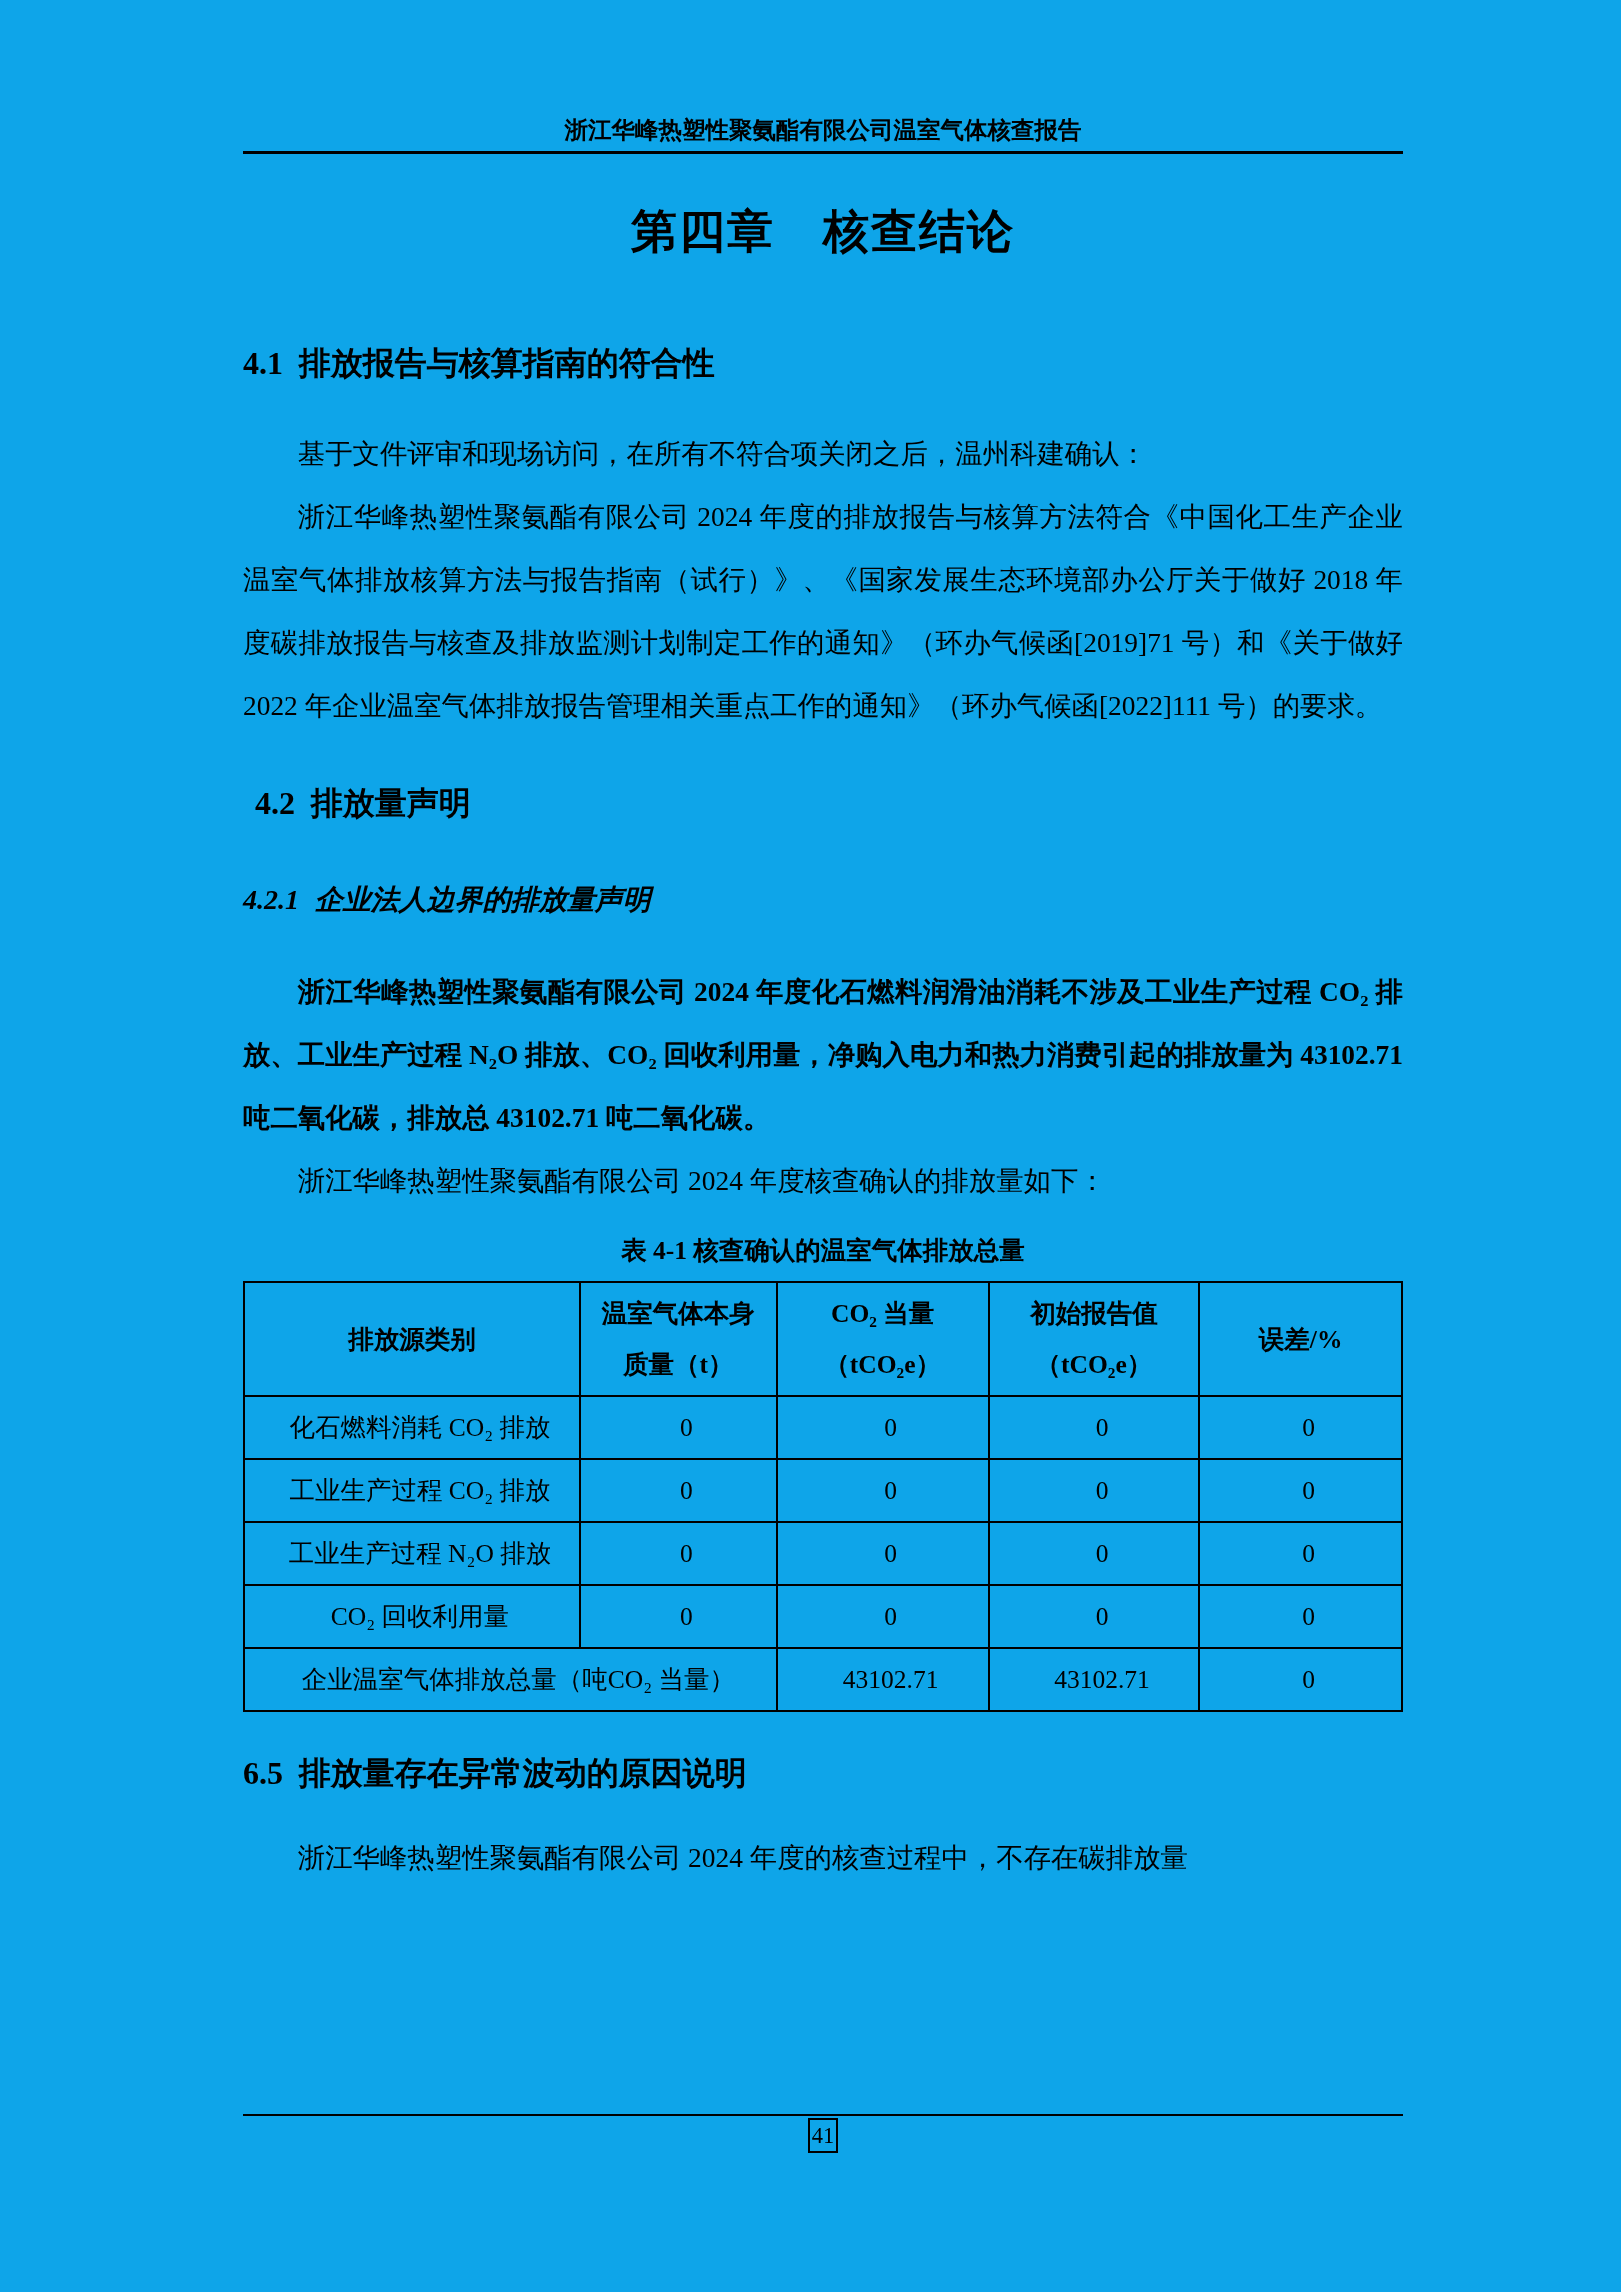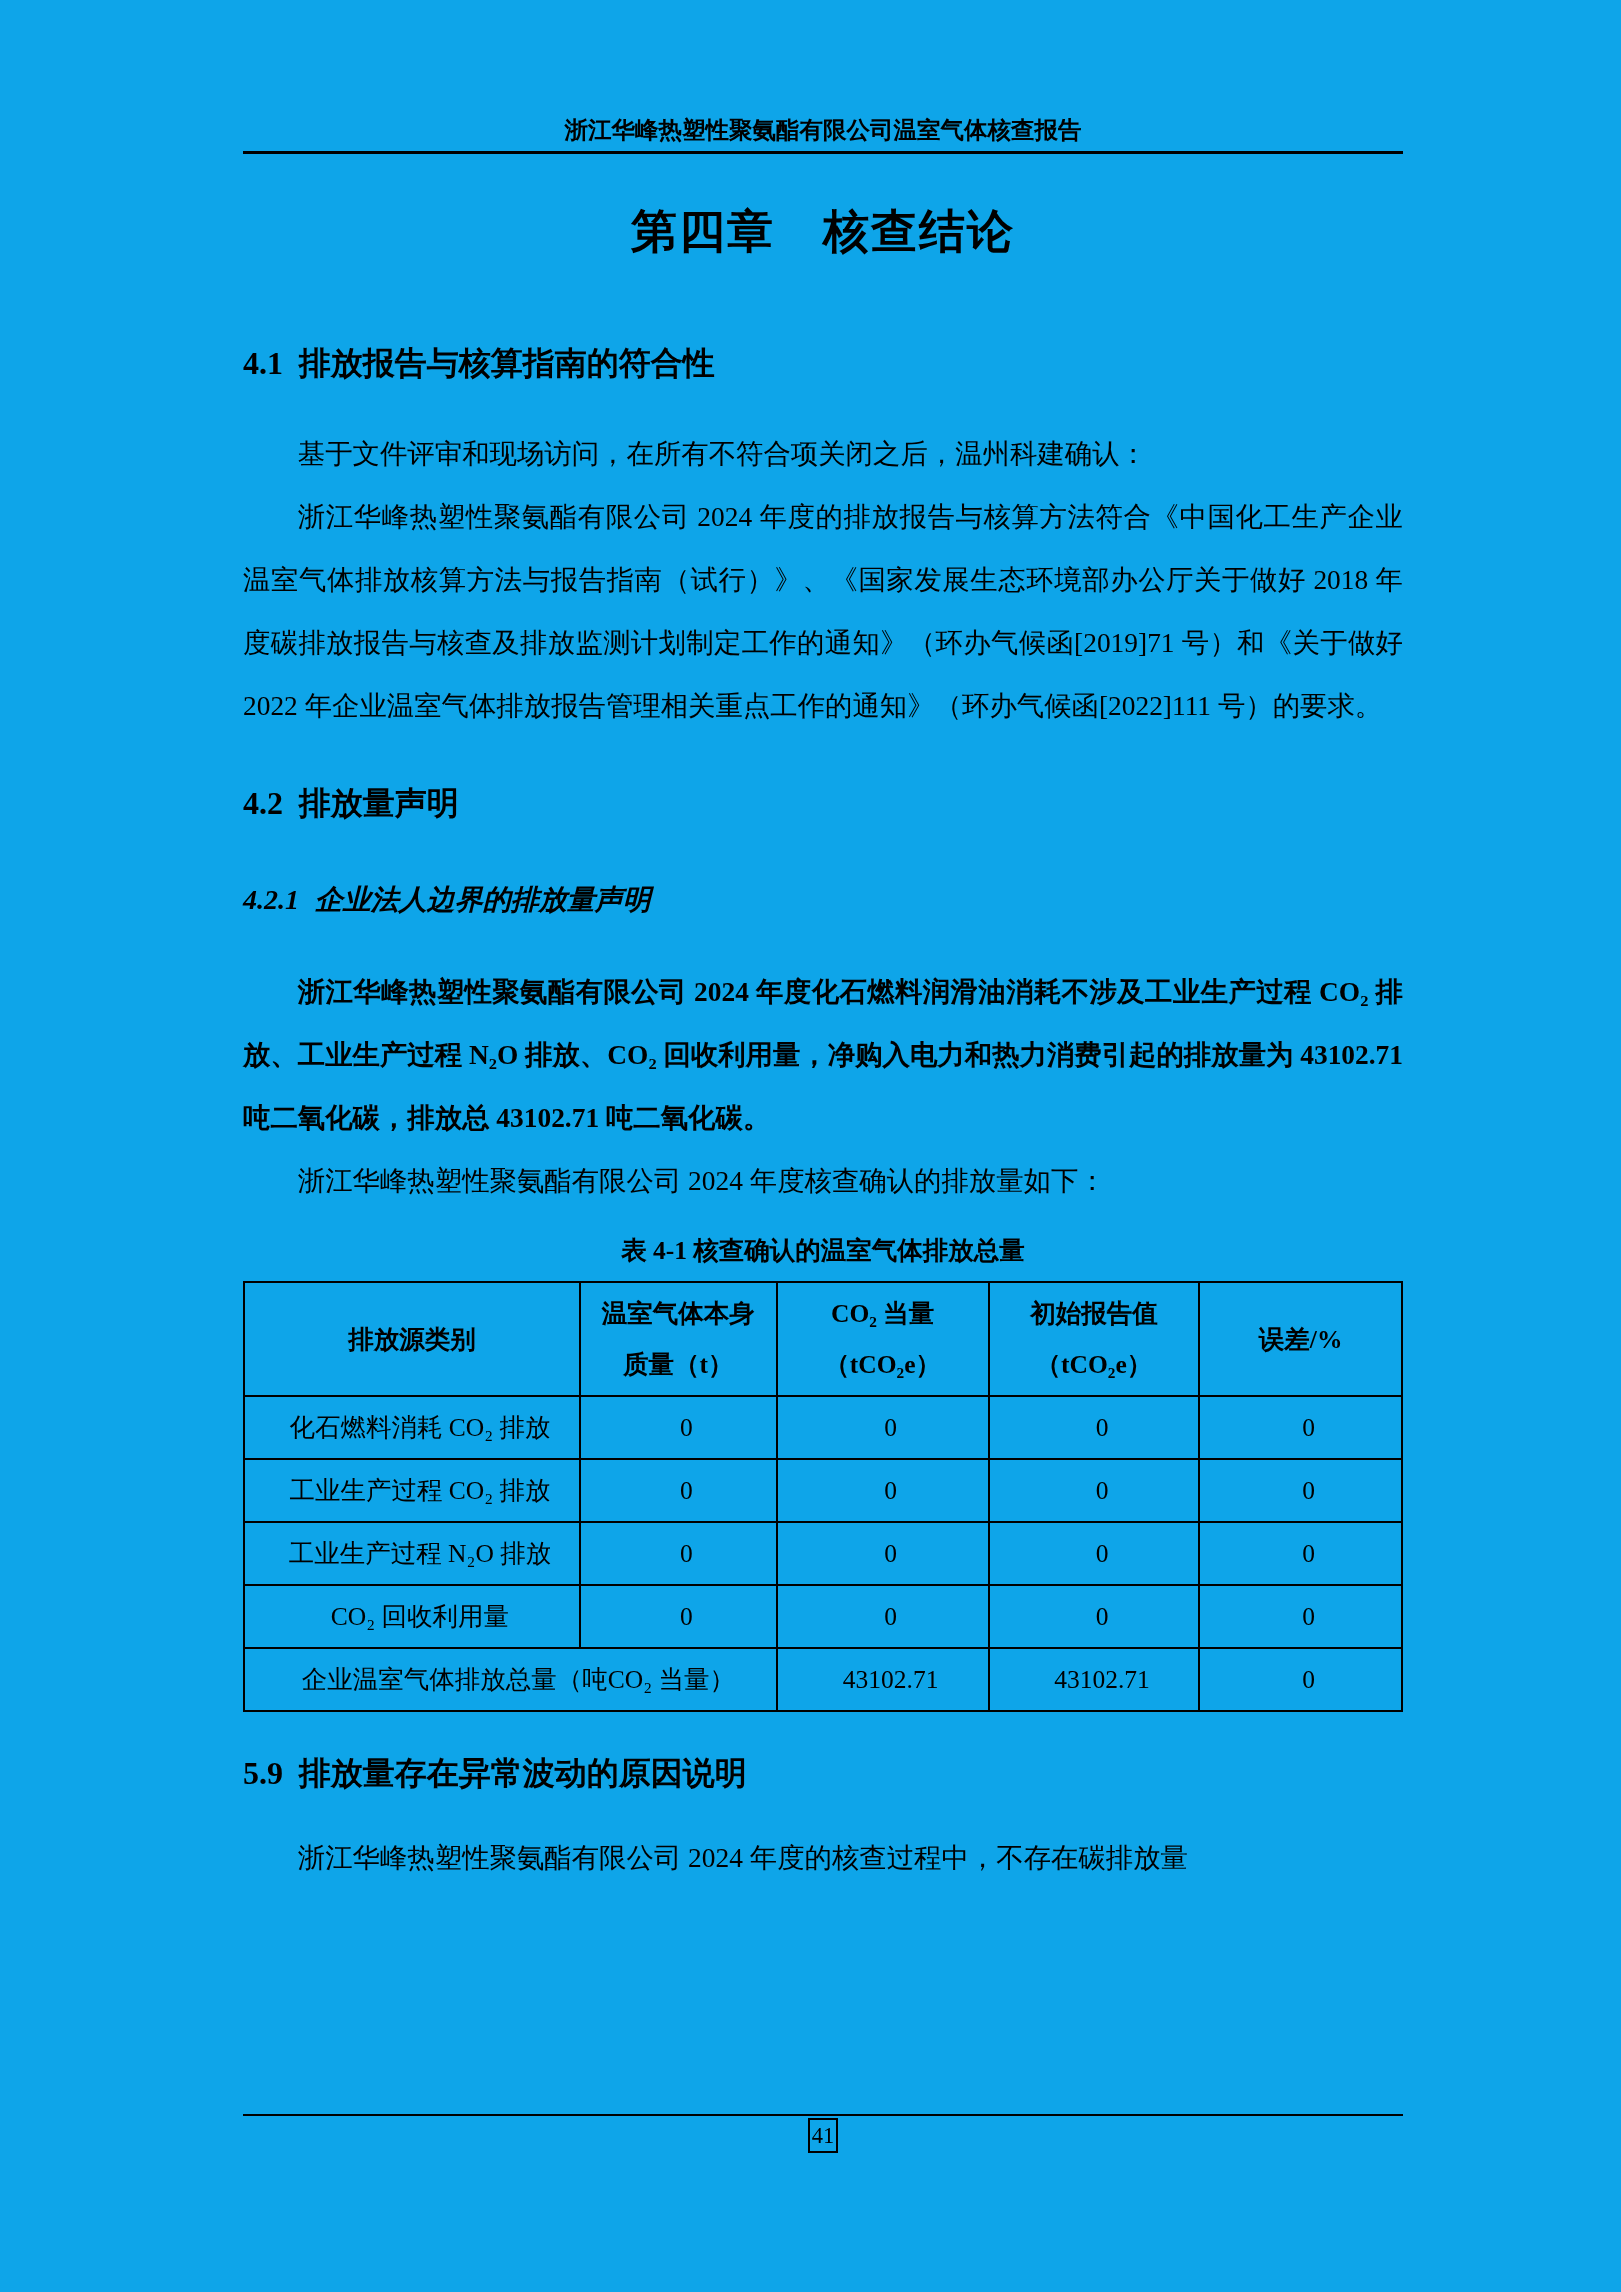--- a/index.html
+++ b/index.html
@@ -19,21 +19,21 @@
     padding-bottom:5.9px;font-weight:bold;
   }
   
   h1.chapter{
     margin:49px 0 0 0;font-size:46px;line-height:58px;
     font-weight:bold;text-align:center;letter-spacing:2px;
   }
   
   h2.sec{margin:0;font-size:32px;line-height:45px;font-weight:bold;}
   h2.s41{margin-top:80px;}
-  h2.s42{margin-top:43px;}
+  h2.s42{margin-top:43px;margin-left:12px;}
   h2.s43{margin-top:39px;}
   h3.sec{margin:54px 0 0 0;font-size:28px;line-height:40px;font-weight:bold;font-style:italic;}
   .hnum{margin-right:15.7px;}
   
   p.body{
     margin:0;font-size:27.4px;line-height:63px;
     text-indent:2em;text-align:justify;text-justify:inter-character;
   }
   p.first{margin-top:37px;}
   p.p421{margin-top:41px;font-weight:bold;}
@@ -144,21 +144,21 @@
         </tr>
         <tr class="vrow">
           <td colspan="2">企业温室气体排放总量（吨CO₂ 当量）</td>
           <td>43102.71</td>
           <td>43102.71</td>
           <td>0</td>
         </tr>
       </tbody>
     </table>
 
-    <h2 class="sec s43"><span class="hnum">5.9</span><span>排放量存在异常波动的原因说明</span></h2>
+    <h2 class="sec s43"><span class="hnum">6.5</span><span>排放量存在异常波动的原因说明</span></h2>
 
     <p class="body p43">浙江华峰热塑性聚氨酯有限公司 2024 年度的核查过程中，不存在碳排放量</p>
 
   </div>
 
   <div class="footer">
     <div class="pagenum-box">41</div>
   </div>
 </div>
 

